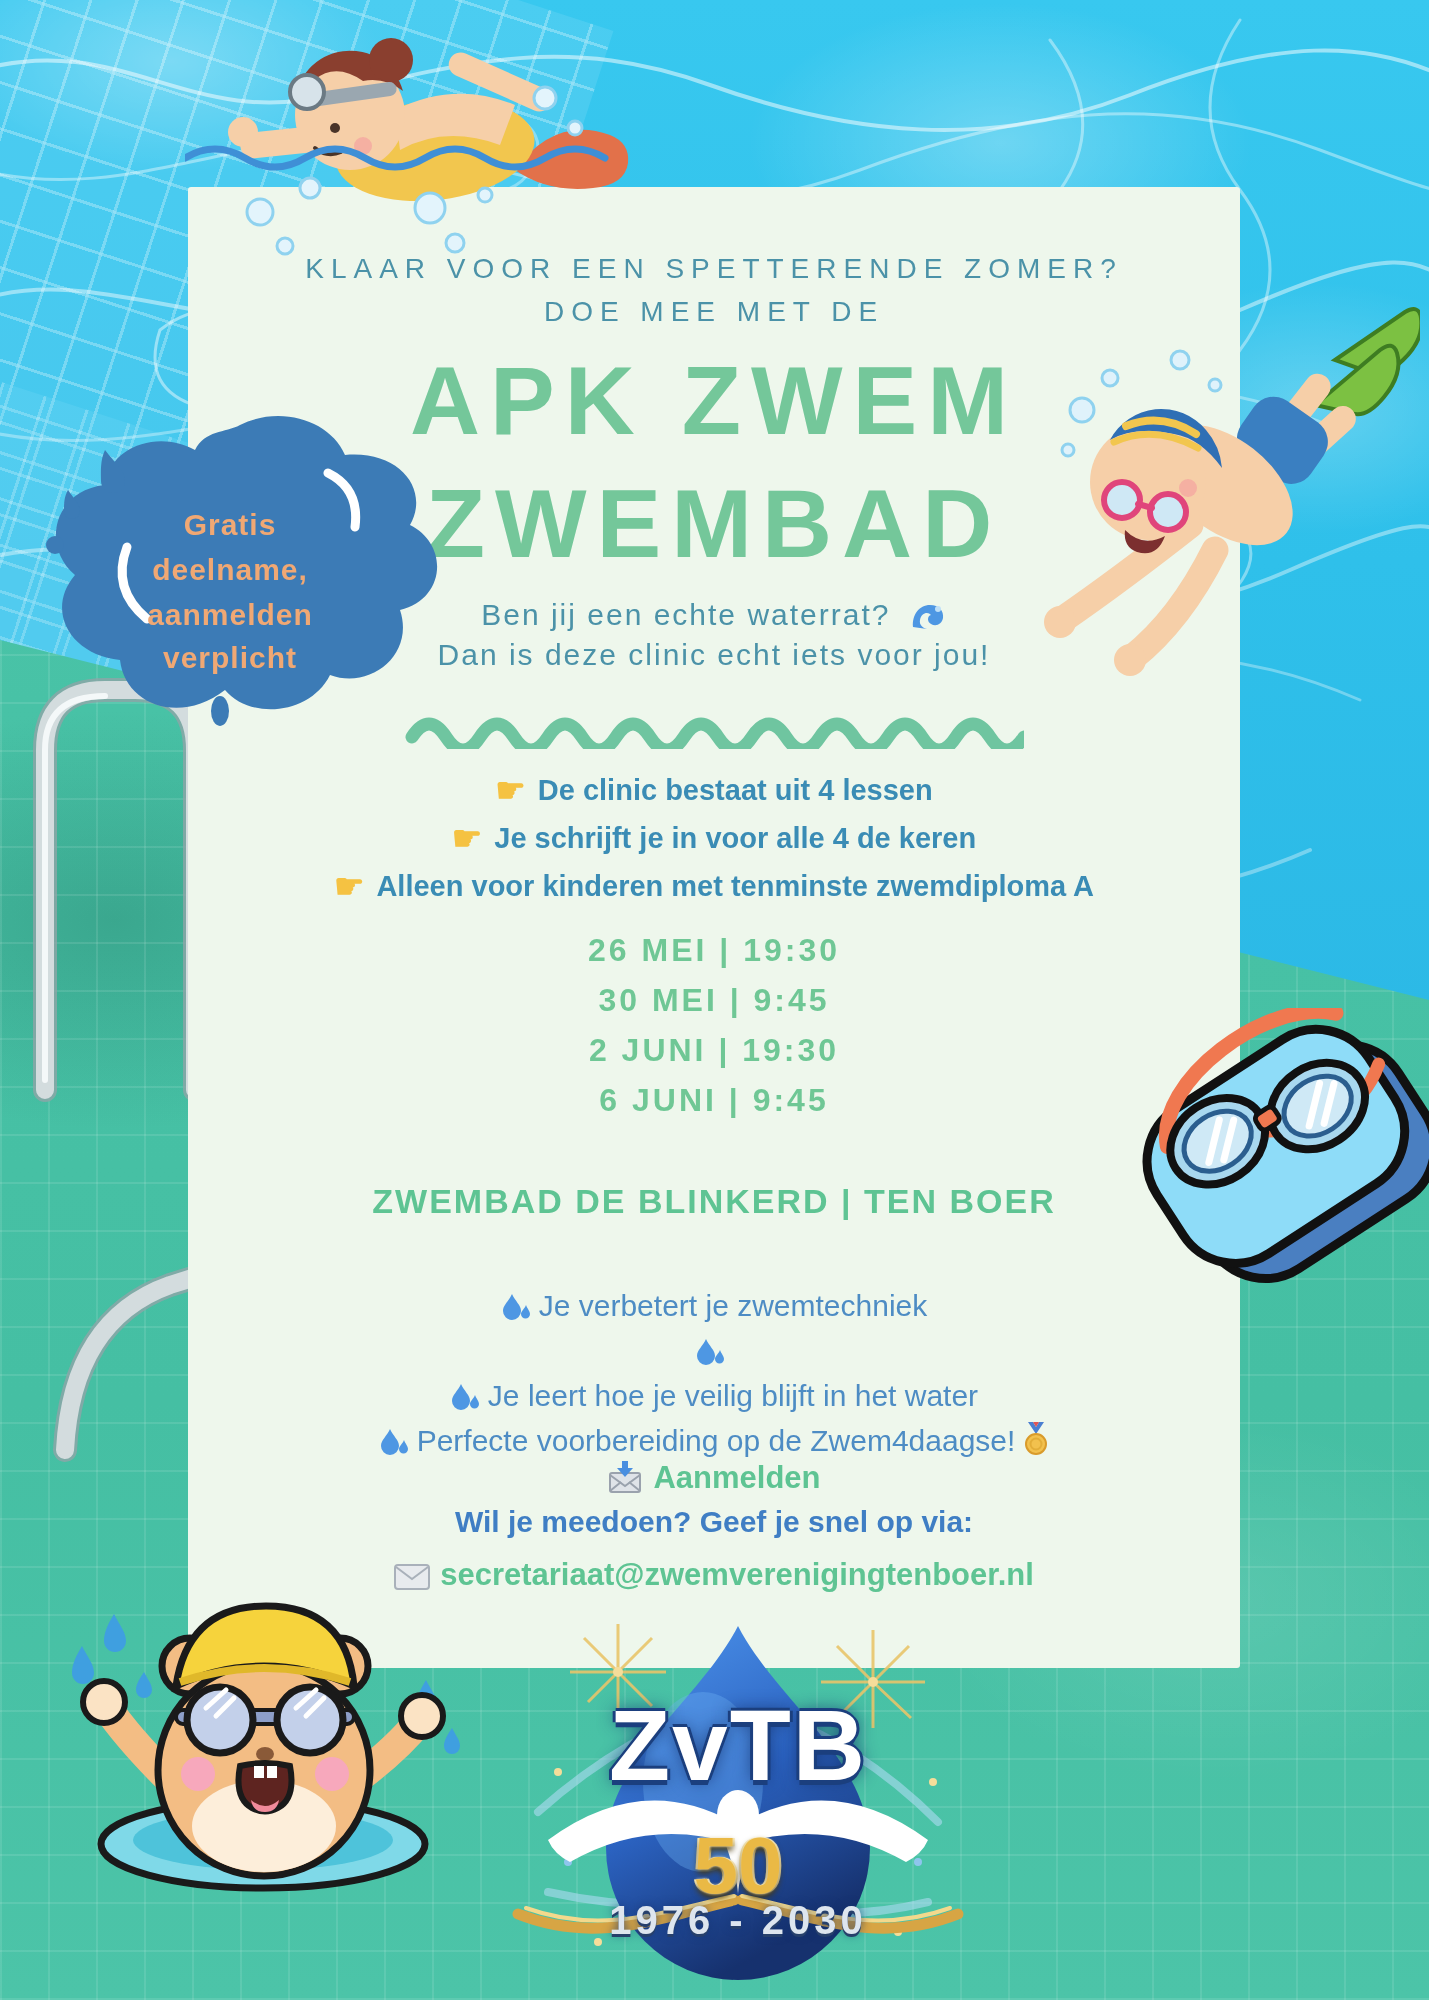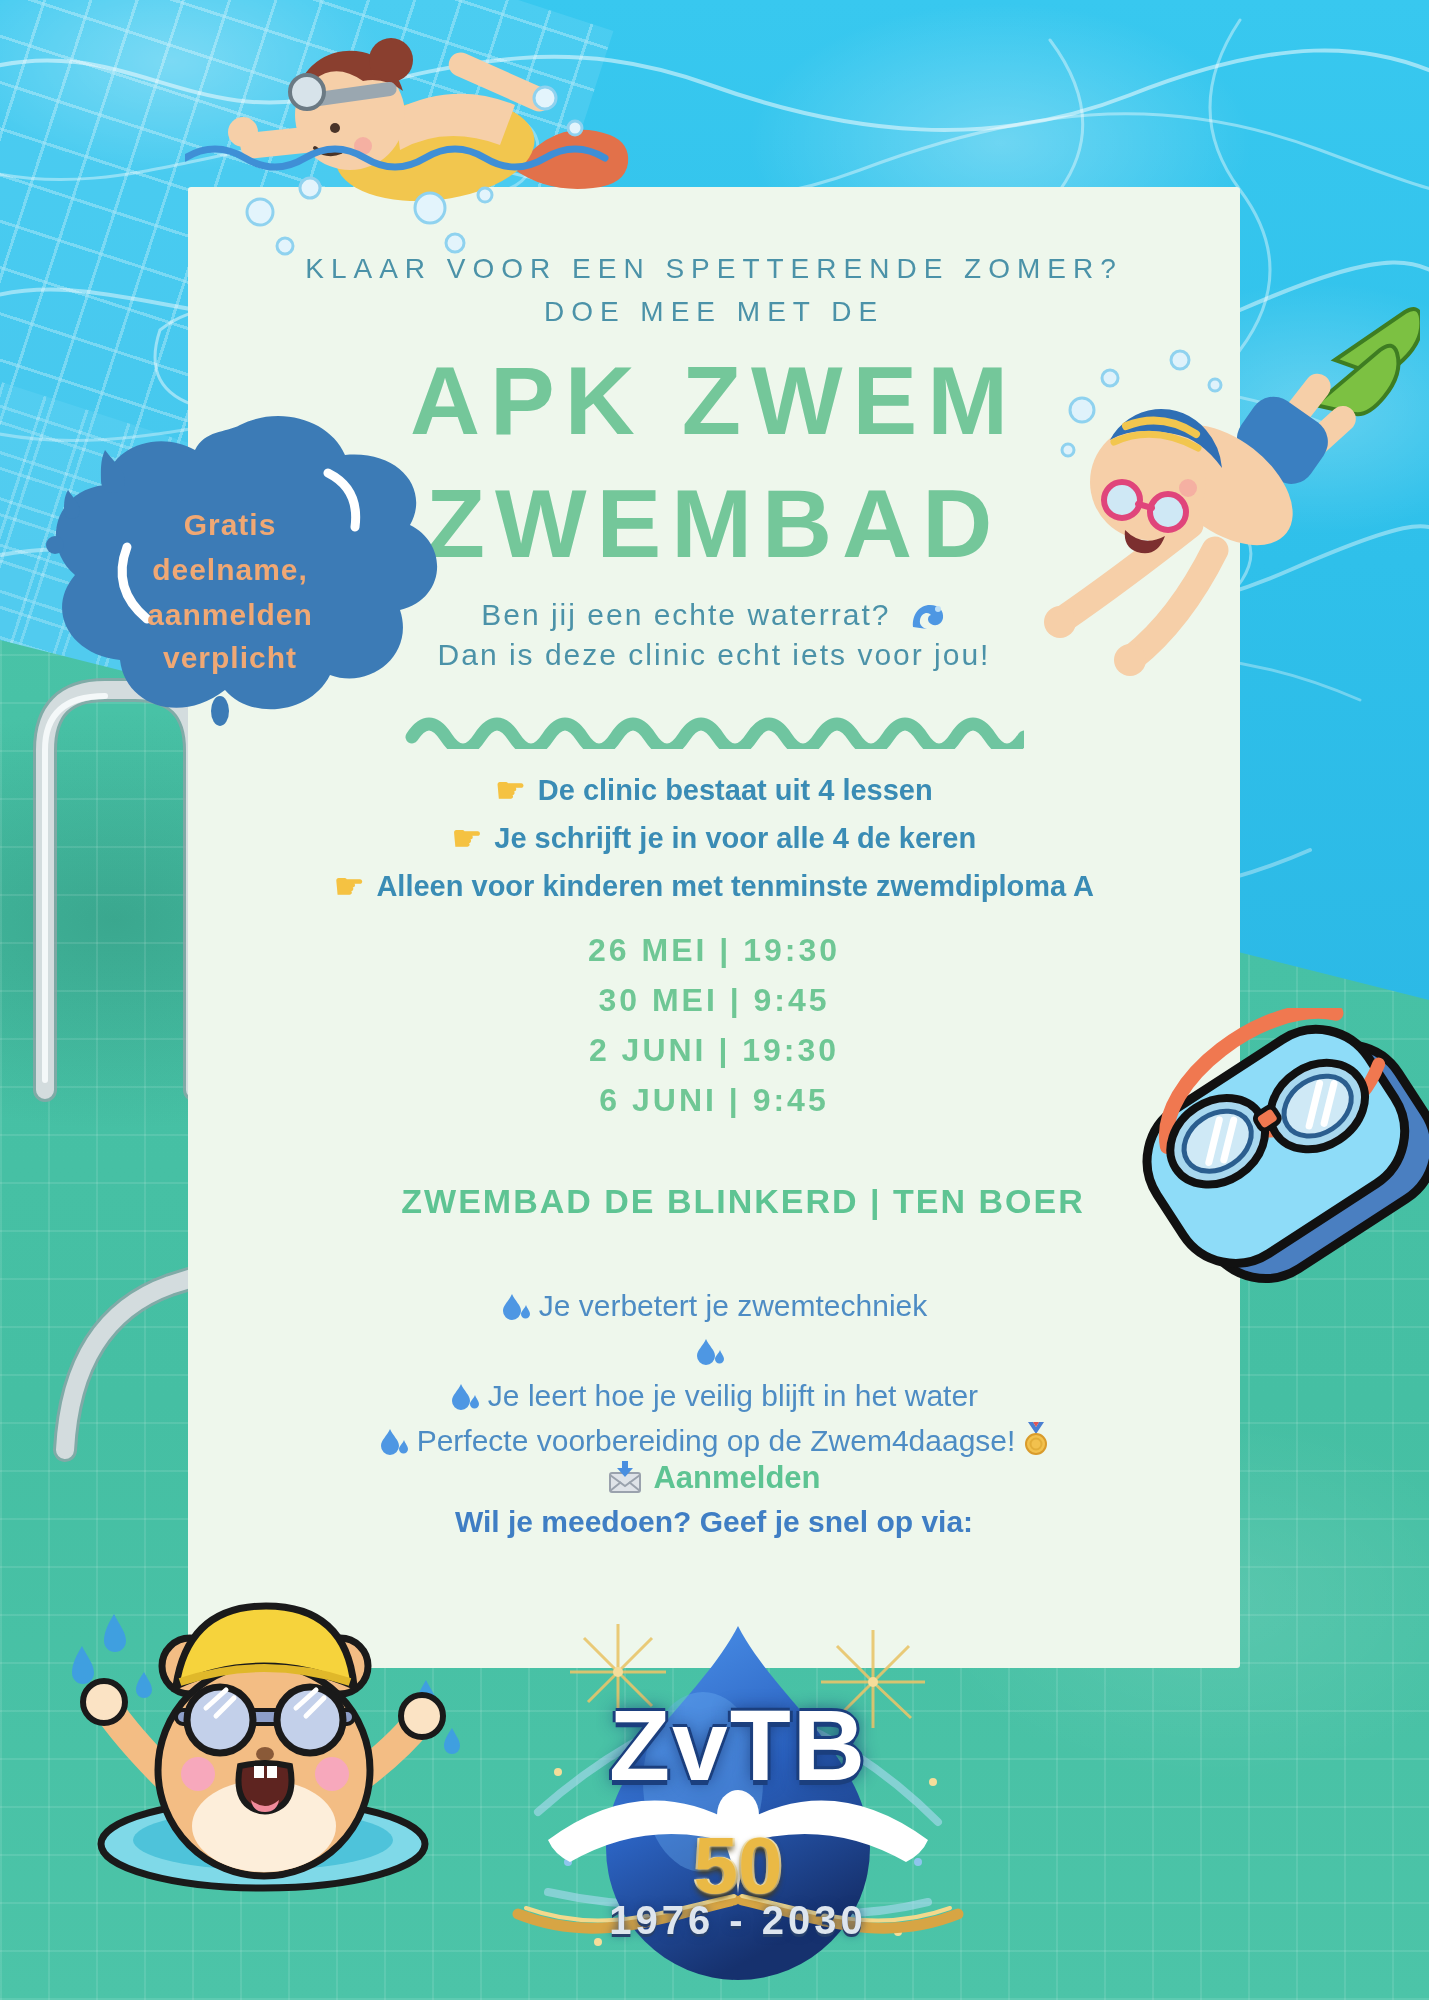--- a/index.html
+++ b/index.html
@@ -44,21 +44,21 @@
   .subtitle{color:#4b92a8;font-size:30px;letter-spacing:2px;}
   .s1{top:411px;} .s2{top:451px;}
   .wave-divider{position:absolute;left:0;top:518px;width:100%;text-align:center;}
   .bullets{position:absolute;left:0;top:579px;width:100%;}
   .bullets .row{height:48px;line-height:48px;text-align:center;white-space:nowrap;
                 color:#3a8cb5;font-size:29px;font-weight:bold;}
   .pointer{color:#f5c242;font-size:34px;margin-right:12px;vertical-align:-2px;}
   .dates{position:absolute;left:0;top:738px;width:100%;}
   .dates .row{height:50px;line-height:50px;text-align:center;color:#6fc795;
               font-size:32px;font-weight:bold;letter-spacing:3px;}
-  .venue{top:995px;color:#5ec493;font-size:34px;font-weight:bold;letter-spacing:2px;padding-left:29px;}
+  .venue{top:995px;color:#5ec493;font-size:34px;font-weight:bold;letter-spacing:2px;}
   .benefits{position:absolute;left:0;top:1056px;width:100%;margin-top:40px;}
   .benefits .row{height:45px;line-height:45px;text-align:center;white-space:nowrap;
                  color:#4d8cc4;font-size:30px;font-weight:500;}
   .benefits svg,.signup svg{vertical-align:-5px;}
   .drops{margin-right:8px;}
   .medal{margin-left:8px;}
   .signup-head{top:1273px;color:#5ec493;font-size:31px;font-weight:bold;}
   .signup-intro{top:1318px;color:#3f7ec4;font-size:30px;font-weight:bold;}
   .signup-email{top:1370px;color:#5ec493;font-size:31px;font-weight:bold;}
   .mail-ic{margin-right:10px;}
@@ -203,20 +203,26 @@
     <div class="line signup-head signup">
       <span class="mail-ic"><svg width="36" height="32" viewBox="0 0 36 32">
             <rect x="3" y="12" width="30" height="19" rx="2" fill="#dfe3e8" stroke="#9aa2ad" stroke-width="2"></rect>
             <path d="M3,14 L18,25 L33,14" fill="none" stroke="#9aa2ad" stroke-width="2"></path>
             <path d="M3,30 L14,21 M33,30 L22,21" stroke="#9aa2ad" stroke-width="2"></path>
             <rect x="15" y="0" width="6" height="8" fill="#4a8fe0"></rect>
             <polygon points="10,7 26,7 18,16" fill="#4a8fe0"></polygon>
           </svg></span><span>Aanmelden</span>
     </div>
     <div class="line signup-intro">Wil je meedoen? Geef je snel op via:</div>
+    <div class="line signup-email signup">
+      <span class="mail-ic"><svg width="36" height="26" viewBox="0 0 36 26">
+            <rect x="1" y="1" width="34" height="24" rx="3" fill="#e8ebee" stroke="#a9b1ba" stroke-width="2"></rect>
+            <path d="M2,3 L18,15 L34,3" fill="none" stroke="#a9b1ba" stroke-width="2"></path>
+          </svg></span><span>secretariaat@zwemverenigingtenboer.nl</span>
+    </div>
   </div>
 
   <div class="splash">
     <svg viewBox="0 0 420 340">
       <path fill="#3c7bb6" d="M210,30 C250,10 300,25 315,60 C370,55 400,95 380,130 C420,150 415,205 370,215 C385,260 340,295 300,280 C280,320 220,325 195,295 C150,330 95,310 90,265 C40,260 15,215 45,180 C10,150 25,95 75,90 C80,50 130,35 165,55 C175,35 195,38 210,30 Z"></path>
       <path fill="#3c7bb6" d="M75,55 C85,68 95,76 95,86 a12,12 0 1,1 -24,0 C71,76 70,66 75,55 Z"></path>
       <path fill="#3c7bb6" d="M38,95 C44,104 50,109 50,116 a8,8 0 1,1 -16,0 C34,109 34,102 38,95 Z"></path>
       <circle cx="25" cy="150" r="9" fill="#3c7bb6"></circle>
       <ellipse cx="190" cy="316" rx="9" ry="15" fill="#3c7bb6"></ellipse>
       <g fill="none" stroke="#ffffff" stroke-width="9" stroke-linecap="round">

